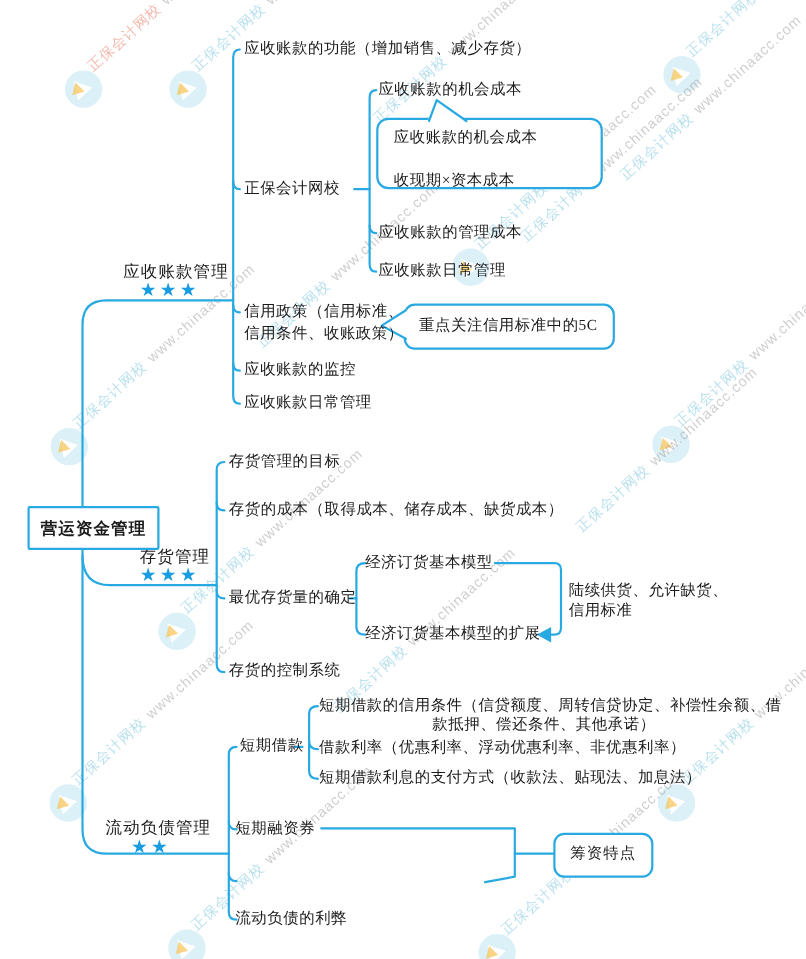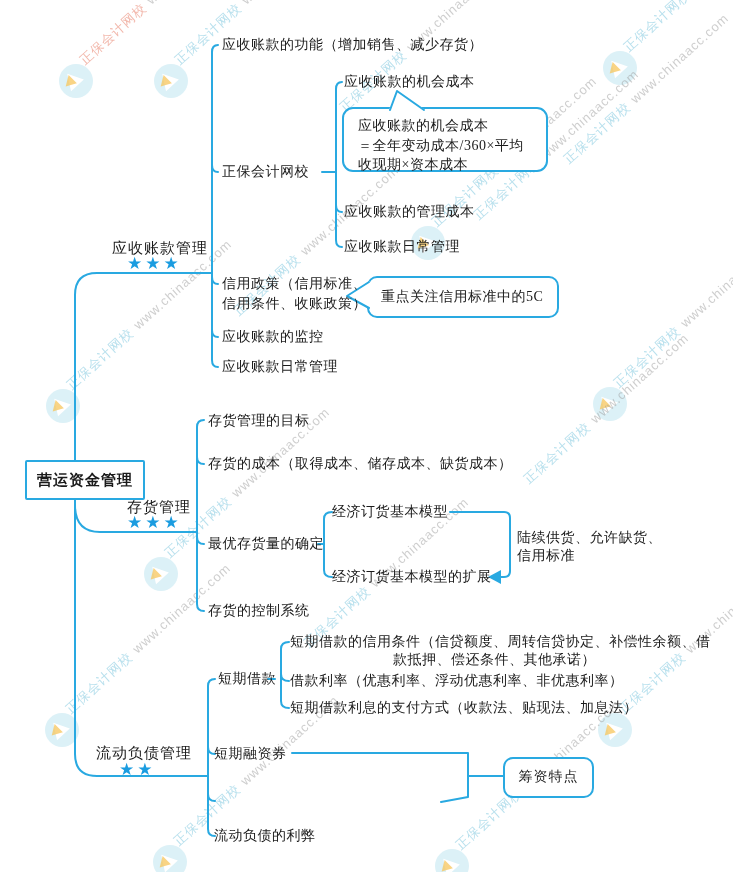--- a/index.html
+++ b/index.html
@@ -119,21 +119,20 @@
   <div class="rootbox">营运资金管理</div>
 
   <div class="lbl" style="left:112px;top:240px">应收账款管理</div>
   <div class="stars" style="left:127px;top:255px">★★★</div>
 
   <div class="t" style="left:222px;top:37px">应收账款的功能（增加销售、减少存货）</div>
   <div class="t" style="left:222px;top:164px">正保会计网校</div>
   <div class="t" style="left:344px;top:74px">应收账款的机会成本</div>
 
   <div class="t" style="left:358px;top:118px">应收账款的机会成本</div>
-  <div class="t" style="left:358px;top:138px">＝全年变动成本/360×平均</div>
   <div class="t" style="left:358px;top:157px">收现期×资本成本</div>
 
   <div class="t" style="left:344px;top:204px">应收账款的管理成本</div>
   <div class="t" style="left:344px;top:239px">应收账款日常管理</div>
 
   <div class="t" style="left:222px;top:276px">信用政策（信用标准、</div>
   <div class="t" style="left:222px;top:296px">信用条件、收账政策）</div>
   <div class="t" style="left:381px;top:289px">重点关注信用标准中的5C</div>
 
   <div class="t" style="left:222px;top:329px">应收账款的监控</div>

